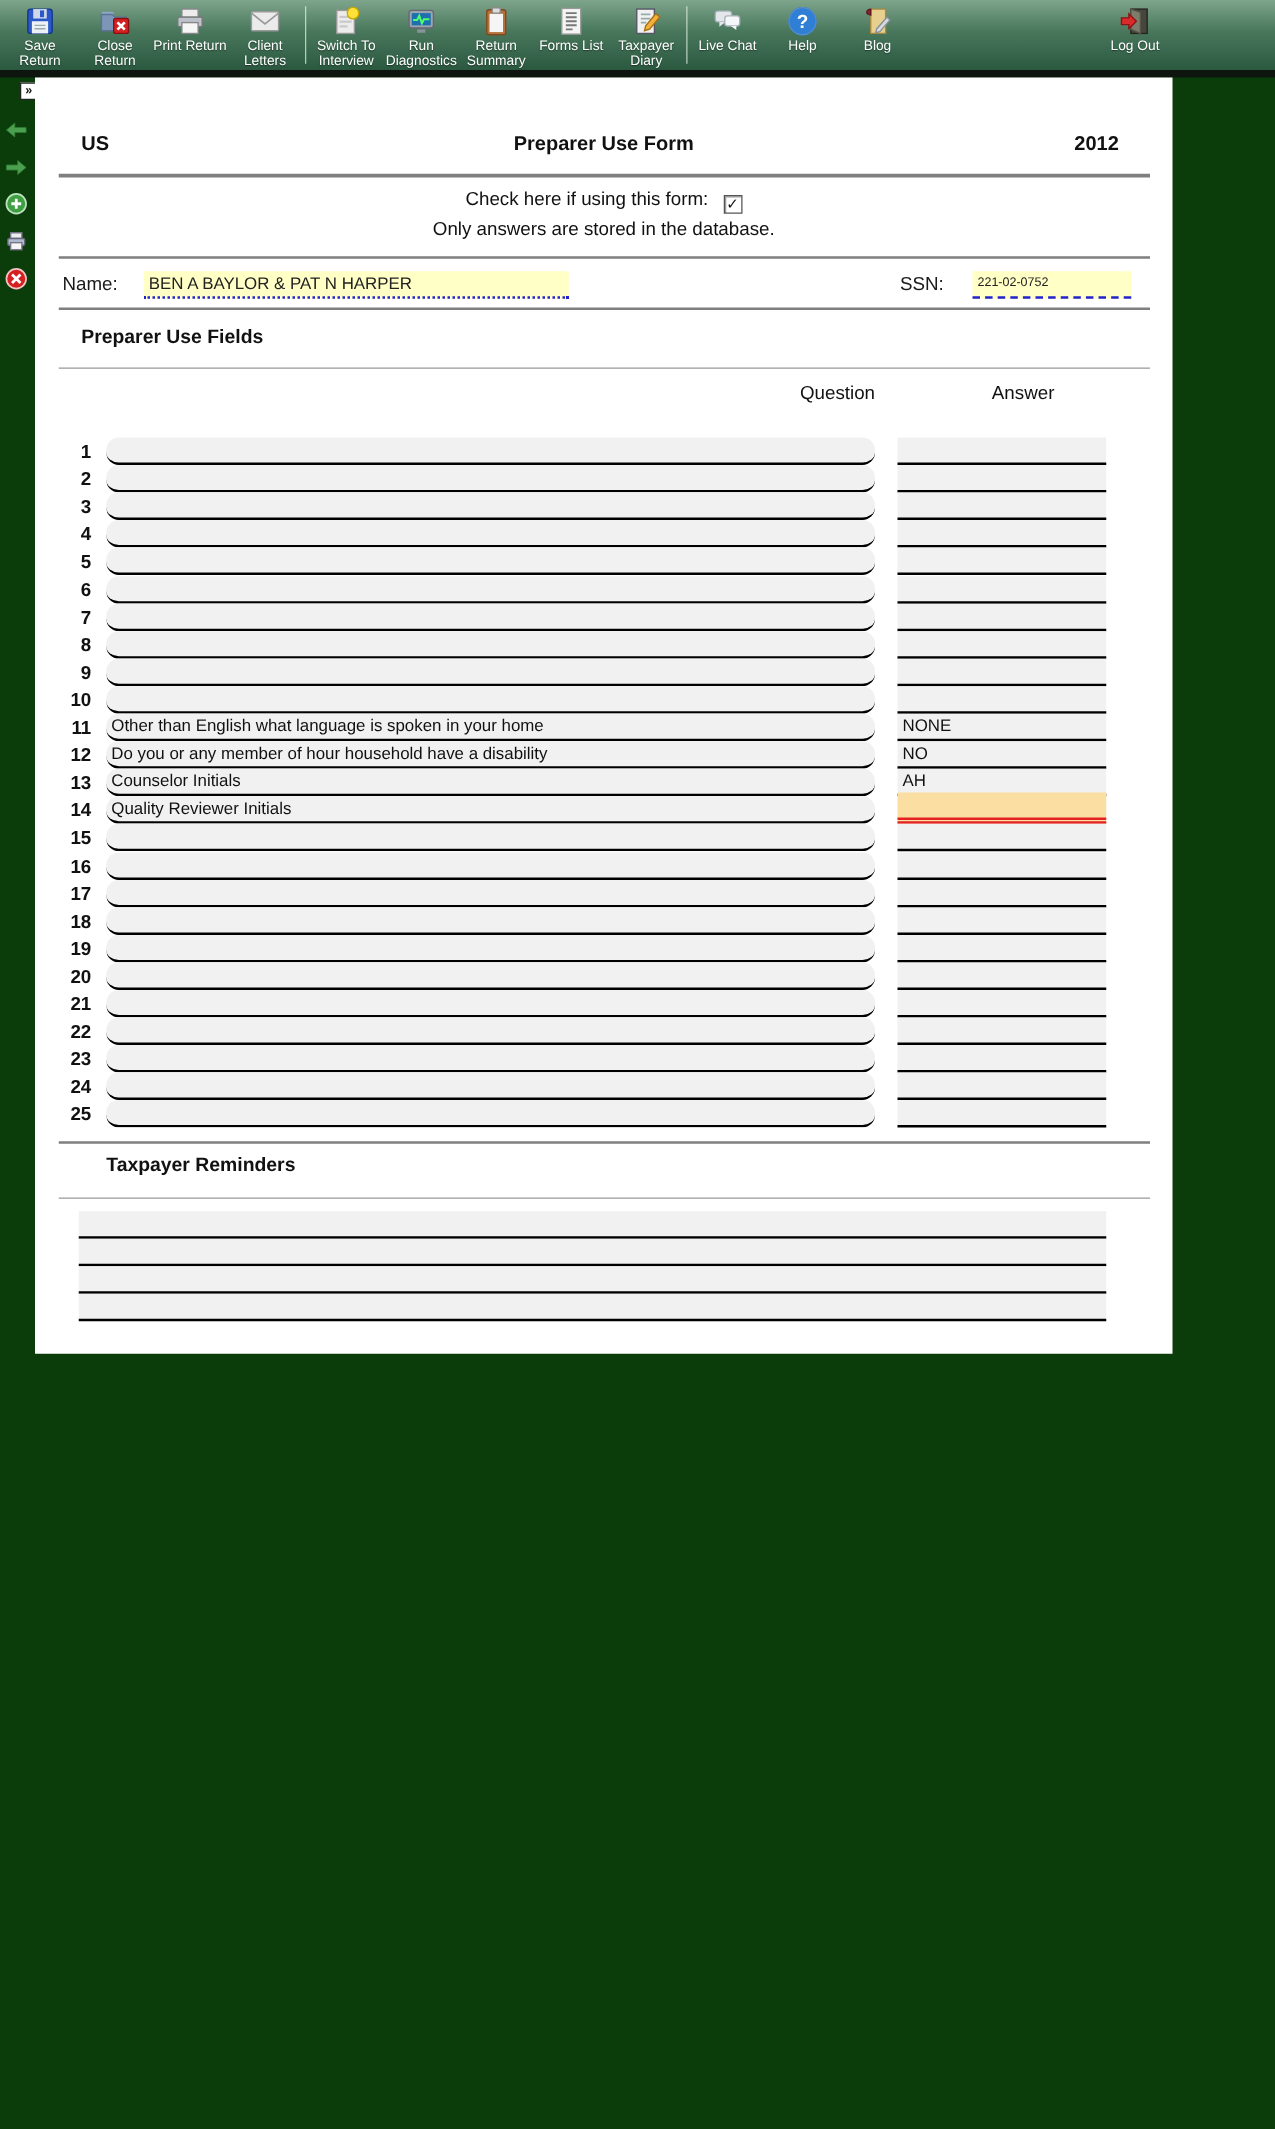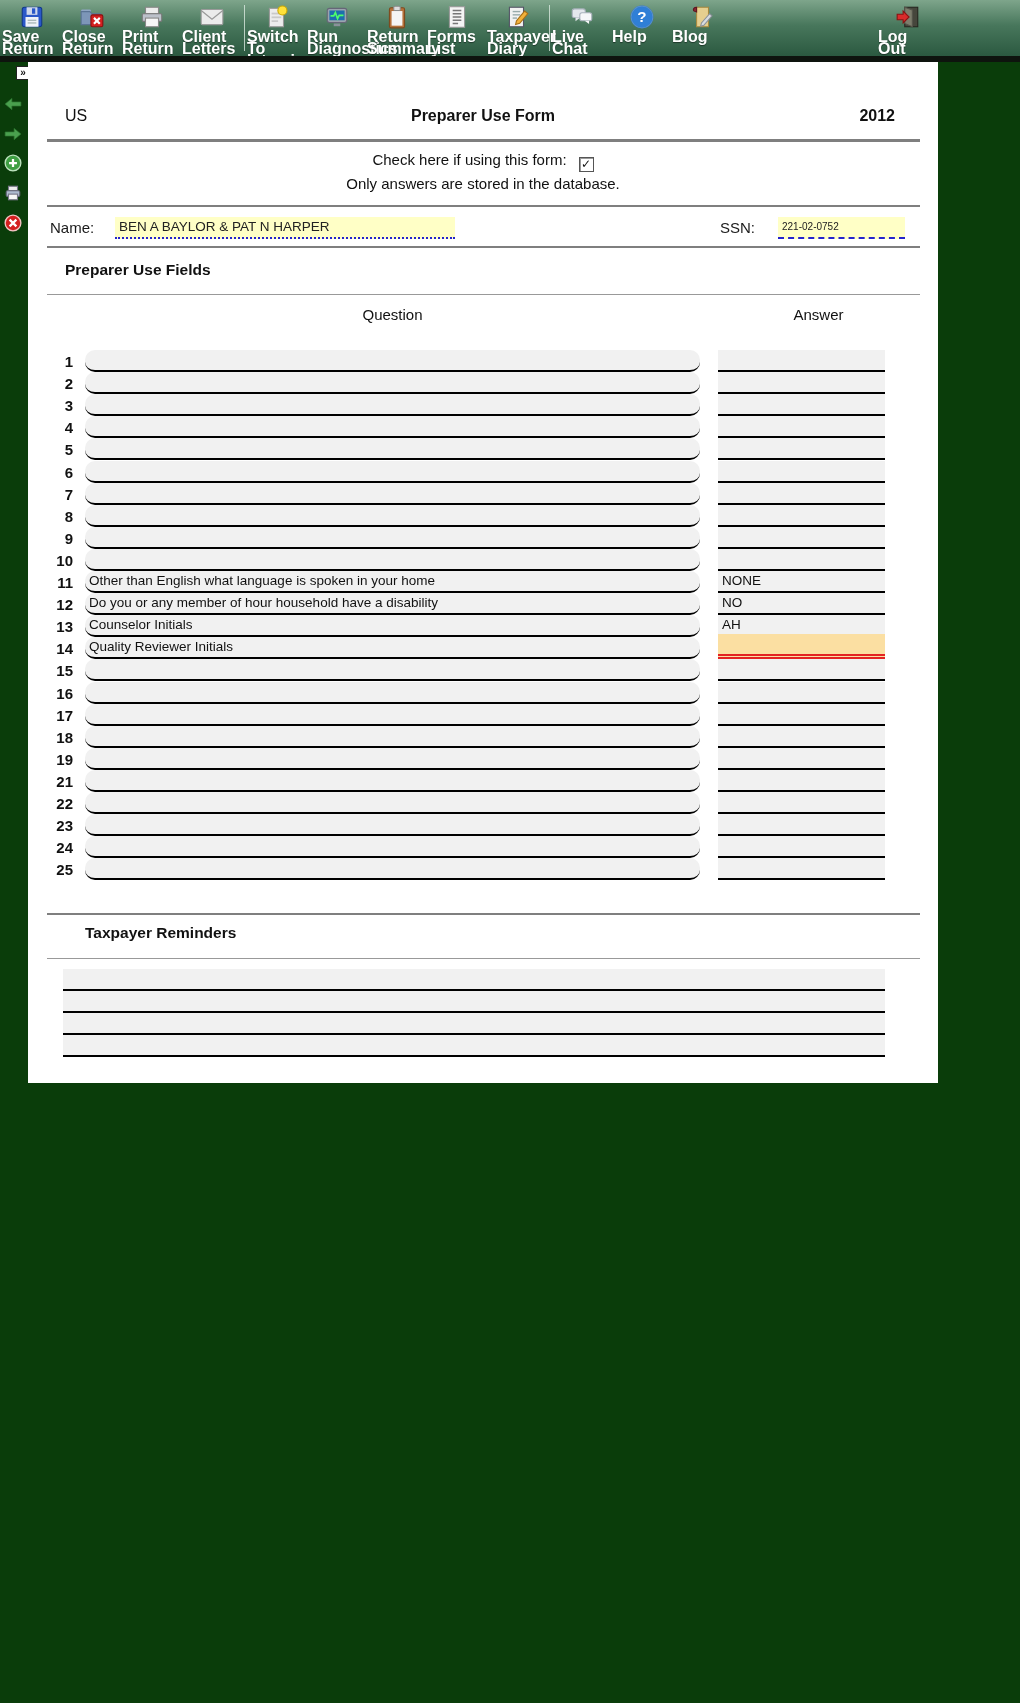--- a/index.html
+++ b/index.html
@@ -14,37 +14,37 @@
   .page{position:relative; width:1020px; height:1703px; background:var(--page-green); overflow:hidden;}
 
   
   .toolbar{position:absolute; left:0; top:0; width:1020px; height:56px;
     background:linear-gradient(180deg,var(--toolbar-top) 0%,var(--toolbar-mid) 45%,var(--toolbar-bottom) 100%);
     display:flex; align-items:flex-start; padding:3px 0 0 2px;}
   .toolbar-edge{position:absolute; left:0; top:56px; width:1020px; height:6px; background:#0e140e;}
   .tb-btn{width:60px; display:flex; flex-direction:column; align-items:center; cursor:pointer;}
   .tb-ico{height:27px; display:flex; align-items:center; justify-content:center;}
   .tb-ico svg{width:26px; height:26px;}
-  .tb-lbl{width:100%; text-align:left; color:#fff; font-size:16px; line-height:12px;
-    text-shadow:0 1px 1px rgba(0,0,0,0.45); padding-top:1px;font-weight:bold;}
+  .tb-lbl{width:100%; text-align:center; color:#fff; font-size:11px; line-height:12px;
+    text-shadow:0 1px 1px rgba(0,0,0,0.45); padding-top:1px;}
   .tb-sep{width:1px; height:46px; margin:2px 2px 0 2px; background:rgba(225,238,230,0.75);}
   .tb-logout{margin-left:auto; margin-right:82px;}
 
   
   .expand-tab{position:absolute; left:16px; top:66px; width:14px; height:14px; background:#fff;
     border:1px solid #222; font-size:10px; font-weight:bold; color:#111; text-align:center;
     line-height:12px; cursor:pointer;}
   .side-ic{position:absolute; left:4px; width:18px; height:18px; cursor:pointer;}
   .side-ic svg{width:18px; height:18px;}
   .side-back{top:95px;} .side-fwd{top:125px;} .side-add{top:154px;} .side-print{top:184px;} .side-close{top:214px;}
 
   
   .panel{position:absolute; left:28px; top:62px; width:910px; height:1021px; background:#ffffff;}
   .abs{position:absolute;}
-  .hdr-us{left:37px; top:45px; font-size:16px; font-weight:normal; color:#111;}
+  .hdr-us{left:37px; top:45px; font-size:16px; font-weight:bold; color:#111;}
   .hdr-title{left:0; top:45px; width:100%; text-align:center; font-size:16px; font-weight:bold; color:#111;}
   .hdr-year{right:43px; top:45px; font-size:16px; font-weight:bold; color:#111;}
   .rule{left:19px; right:18px; background:#7f7f7f;}
   .rule1{top:77px; height:3px;}
   .rule2{top:143px; height:2px;}
   .rule3{top:184px; height:2px;}
   .rule4{top:232px; height:1px; background:#999;}
   .rule5{top:851px; height:2px;}
   .rule6{top:896px; height:1px; background:#999;}
   .check-row{left:0; top:89px; width:100%; text-align:center; font-size:15px; color:#111;}
@@ -54,21 +54,21 @@
   .note-row{left:0; top:113px; width:100%; text-align:center; font-size:15px; color:#111;}
   .name-label{left:22px; top:157px; font-size:15px; color:#1a1a1a;}
   .name-field{left:87px; top:155px; width:340px; height:22px; background:var(--field-yellow);
     border-bottom:2px dotted var(--entry-blue-underline); font-size:13.5px; line-height:20px;
     color:#222; padding-left:4px; cursor:text;}
   .ssn-label{left:692px; top:157px; font-size:15px; color:#1a1a1a;}
   .ssn-field{left:750px; top:155px; width:127px; height:22px; background:var(--field-yellow);
     border-bottom:2px dashed var(--entry-blue-underline); font-size:10px; line-height:20px;
     color:#222; padding-left:4px; cursor:text;}
   .sect-title{left:37px; top:199px; font-size:15.5px; font-weight:bold; color:#111;}
-  .col-q{left:57px; top:244px; width:615px; text-align:center; font-size:15px; color:#111;}
+  .col-q{left:57px; top:244px; width:615px; text-align:right; font-size:15px; color:#111;}
   .col-a{left:707px; top:244px; width:167px; text-align:center; font-size:15px; color:#111;}
   .rows-wrap{left:0; top:288px; width:100%;}
   .qa-row{display:flex; height:22.1px; align-items:flex-end;}
   .row-num{width:45px; text-align:right; font-size:15px; font-weight:bold; color:#111; line-height:21px;}
   .q-field{margin-left:12px; width:615px; height:22px; background:var(--field-gray);
     border-bottom:2px solid #000; font-size:13.5px; line-height:20px; color:#111; padding-left:4px; cursor:text;border-radius:10px;}
   .a-field{margin-left:18px; width:167px; height:22px; background:var(--field-gray);
     border-bottom:2px solid #000; font-size:13.5px; line-height:20px; color:#111; padding-left:4px; cursor:text;}
   .a-field.active{background:var(--field-active-orange); border-bottom:5px double var(--active-underline-red); height:25px;}
   .rem-title{left:37px; top:862px; font-size:15.5px; font-weight:bold; color:#111;margin-left:20px;}
@@ -412,20 +412,25 @@
     <div class="q-field"></div>
     <div class="a-field"></div>
   </div>
 
   <div class="qa-row">
     <div class="row-num">19</div>
     <div class="q-field"></div>
     <div class="a-field"></div>
   </div>
 
+  <div class="qa-row">
+    <div class="row-num">20</div>
+    <div class="q-field"></div>
+    <div class="a-field"></div>
+  </div>
 
   <div class="qa-row">
     <div class="row-num">21</div>
     <div class="q-field"></div>
     <div class="a-field"></div>
   </div>
 
   <div class="qa-row">
     <div class="row-num">22</div>
     <div class="q-field"></div>

